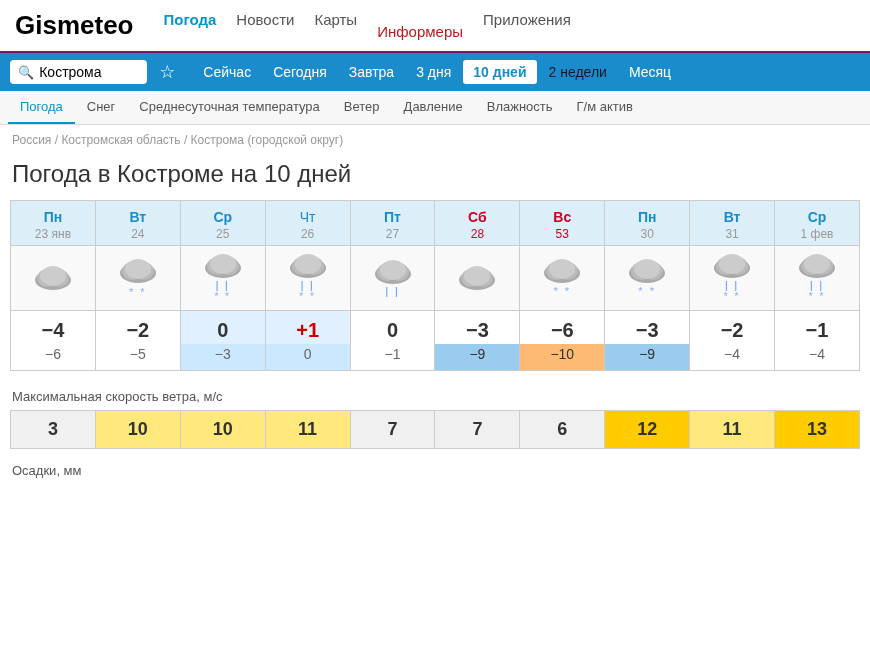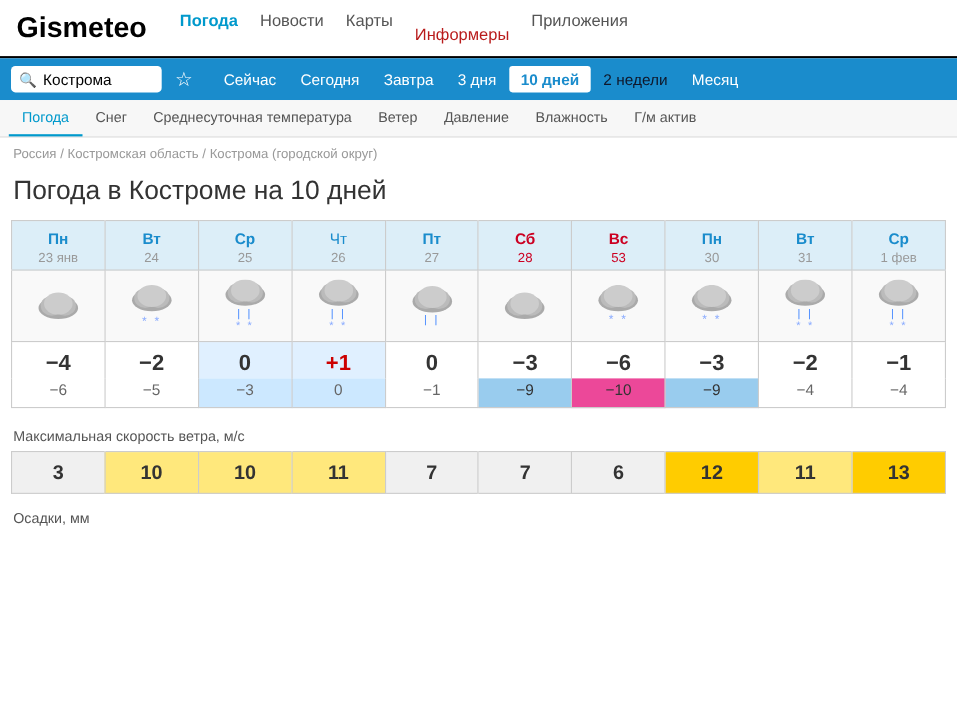--- a/index.html
+++ b/index.html
@@ -3,21 +3,21 @@
   <meta charset="utf-8">
   <style>
     * { box-sizing: border-box; margin: 0; padding: 0; }
     body { font-family: Arial, sans-serif; background: #fff; font-size: 14px; color: #333; width: 870px; }
 
     td:last-child { border-right: none; }
   </style>
 </head>
 <body>
 
-<div style="display:flex; align-items:center; padding:10px 15px; border-bottom:2px solid #000000; background:#fff;">
+<div style="display:flex; align-items:center; padding:10px 15px; border-bottom:2px solid #701a75; background:#fff;">
   <div style="font-size:26px; font-weight:bold; margin-right:30px; color:#000;">
     <span style="color:#000;">Gismeteo</span>
   </div>
   <nav style="display:flex; gap:20px;">
     <a href="#" style="color:#0099cc; font-size:15px; font-weight:bold; text-decoration:none;">Погода</a>
     <a href="#" style="color:#555; font-size:15px; text-decoration:none;">Новости</a>
     <a href="#" style="color:#555; font-size:15px; text-decoration:none;">Карты</a>
     <a href="#" style="color:#b91c1c; font-size:15px; text-decoration:none;margin-top:12px;">Информеры</a>
     <a href="#" style="color:#555; font-size:15px; text-decoration:none;">Приложения</a>
   </nav>
@@ -246,21 +246,21 @@
       <td style="text-align:center; padding:8px 4px 2px; font-size:20px; font-weight:bold; background:#fff;">−1</td>
     </tr>
 
     <tr>
       <td style="text-align:center; padding:2px 4px 8px; border-right:1px solid #ccc; border-bottom:1px solid #ccc; font-size:14px; color:#666; background:#fff;">−6</td>
       <td style="text-align:center; padding:2px 4px 8px; border-right:1px solid #ccc; border-bottom:1px solid #ccc; font-size:14px; color:#666; background:#fff;">−5</td>
       <td style="text-align:center; padding:2px 4px 8px; border-right:1px solid #ccc; border-bottom:1px solid #ccc; font-size:14px; color:#666; background:#cce8ff;">−3</td>
       <td style="text-align:center; padding:2px 4px 8px; border-right:1px solid #ccc; border-bottom:1px solid #ccc; font-size:14px; color:#666; background:#cce8ff;">0</td>
       <td style="text-align:center; padding:2px 4px 8px; border-right:1px solid #ccc; border-bottom:1px solid #ccc; font-size:14px; color:#666; background:#fff;">−1</td>
       <td style="text-align:center; padding:2px 4px 8px; border-right:1px solid #ccc; border-bottom:1px solid #ccc; font-size:14px; color:#333; background:#99ccee;">−9</td>
-      <td style="text-align:center; padding:2px 4px 8px; border-right:1px solid #ccc; border-bottom:1px solid #ccc; font-size:14px; color:#333; background:#ec4899;">−10</td>
+      <td style="text-align:center; padding:2px 4px 8px; border-right:1px solid #ccc; border-bottom:1px solid #ccc; font-size:14px; color:#333; background:#fdba74;">−10</td>
       <td style="text-align:center; padding:2px 4px 8px; border-right:1px solid #ccc; border-bottom:1px solid #ccc; font-size:14px; color:#333; background:#99ccee;">−9</td>
       <td style="text-align:center; padding:2px 4px 8px; border-right:1px solid #ccc; border-bottom:1px solid #ccc; font-size:14px; color:#666; background:#fff;">−4</td>
       <td style="text-align:center; padding:2px 4px 8px; border-bottom:1px solid #ccc; font-size:14px; color:#666; background:#fff;">−4</td>
     </tr>
   </tbody>
     </table>
 </div>
 
 <div style="padding:8px 12px 6px 12px; font-size:13px; color:#555;">Максимальная скорость ветра, м/с</div>
 

